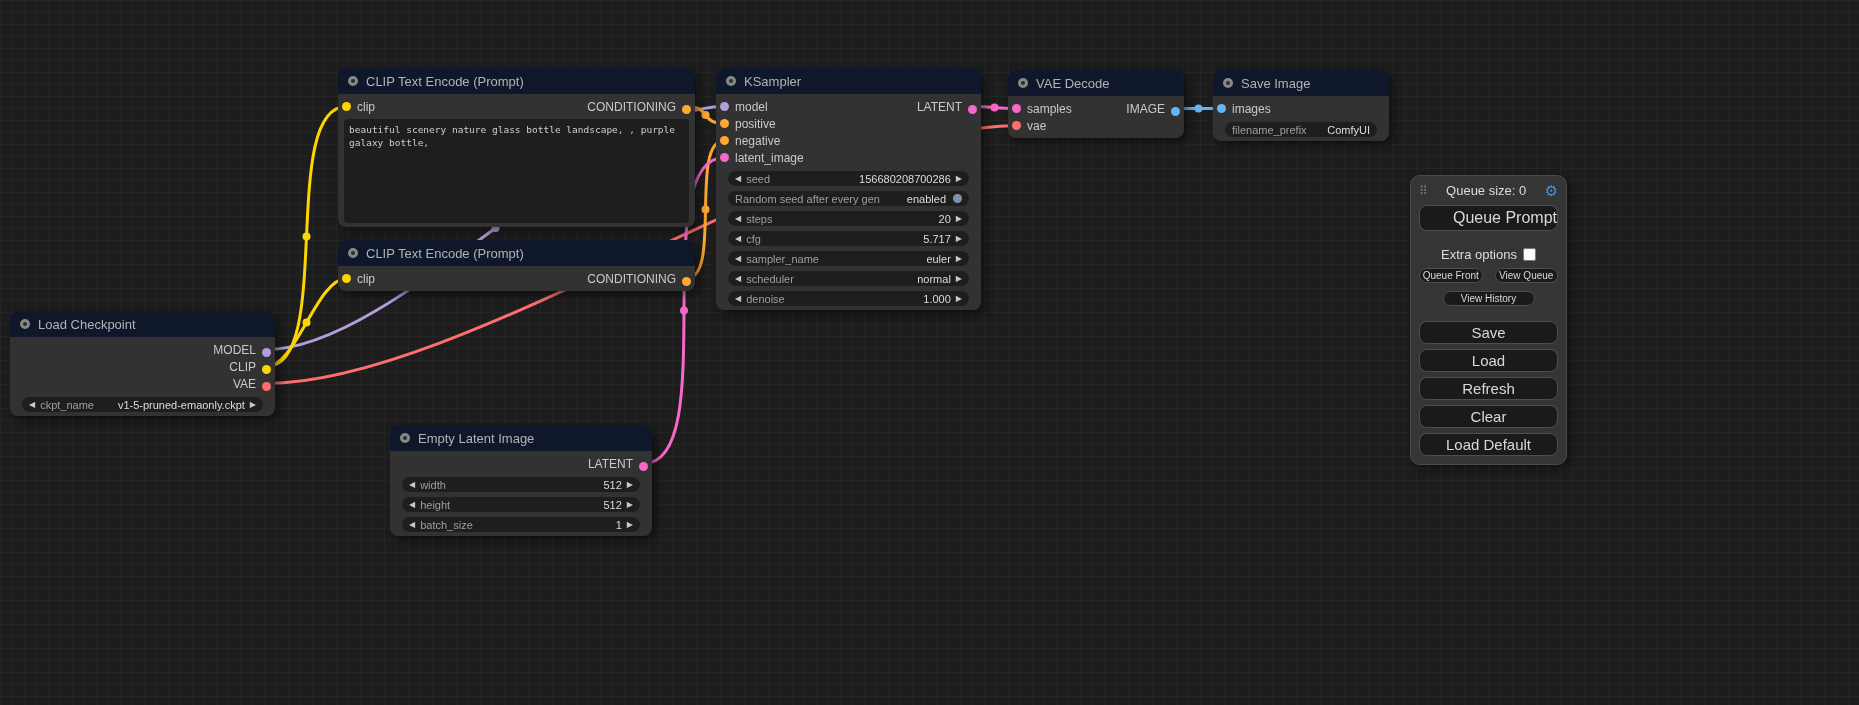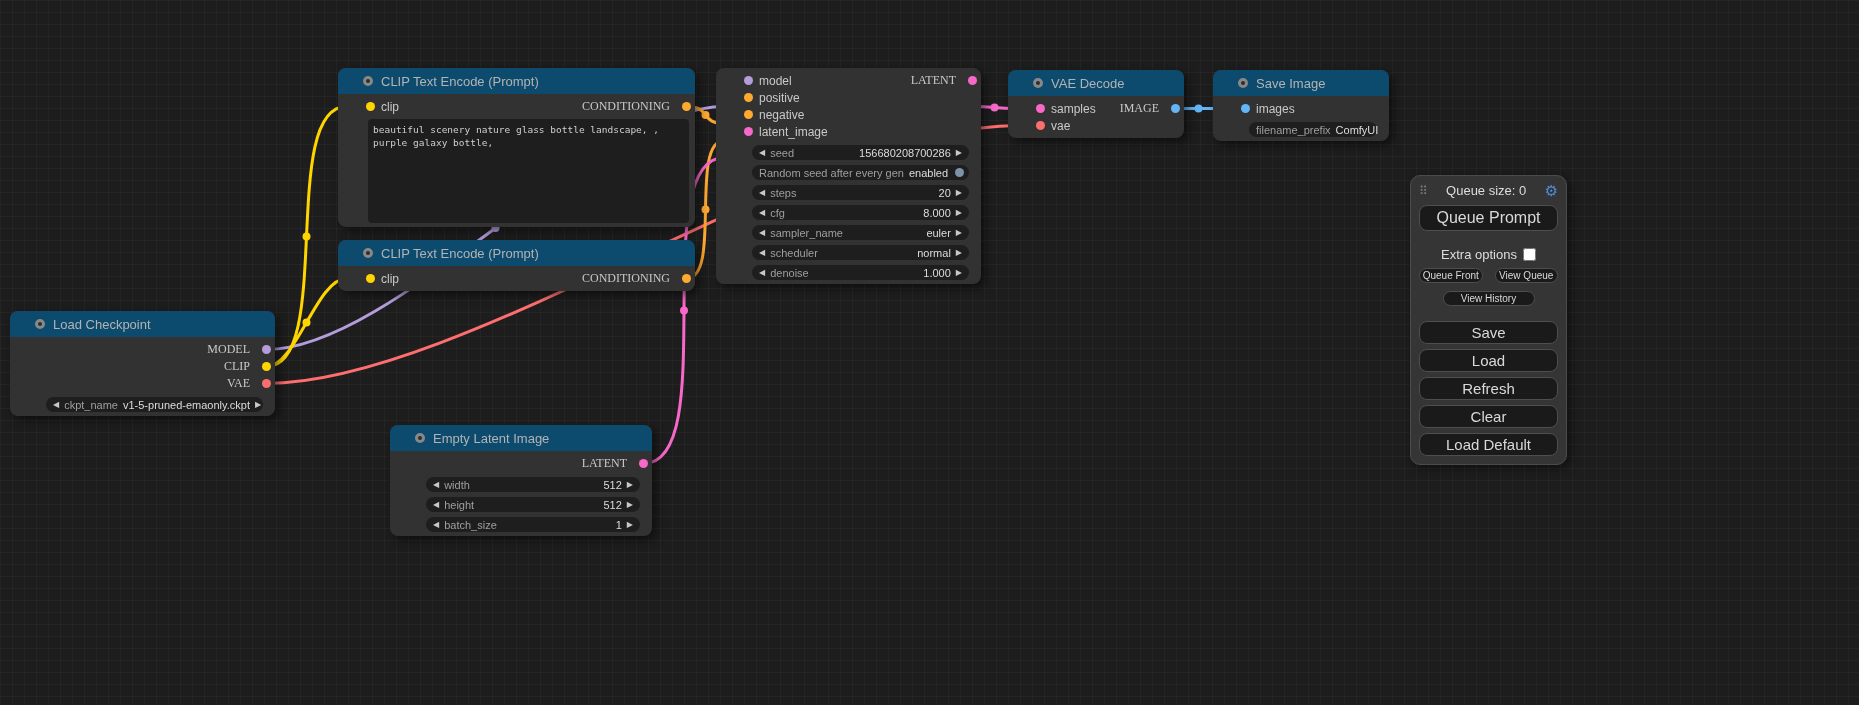--- a/index.html
+++ b/index.html
@@ -12,32 +12,32 @@
       linear-gradient(90deg, rgba(255,255,255,0.032) 1px, transparent 1px);
     background-size:12px 12px;
     font-family:"Liberation Sans", sans-serif;
   }
   #wires{position:absolute;left:0;top:0;z-index:0;}
   .node{
     position:absolute;z-index:1;background:#323232;border-radius:8px;
     box-shadow:4px 4px 10px rgba(0,0,0,0.5);
   }
   .node-title{
-    height:26px;background:#0c4a6e;border-radius:8px 8px 0 0;
-    display:flex;align-items:center;gap:8px;padding:0 25px;
+    height:26px;background:#0f172a;border-radius:8px 8px 0 0;
+    display:flex;align-items:center;gap:8px;padding:0 10px;
     color:#b3b3b3;font-size:13px;
   }
   .title-dot{
     width:10px;height:10px;border-radius:50%;flex:none;
     background:#2e2e2e;border:3px solid #888;
   }
-  .node-body{padding:4px 0 4px;margin-left:24px;}
+  .node-body{padding:4px 0 4px;}
   .slot-row{display:flex;align-items:center;height:17px;font-size:12px;color:#c9c9c9;padding:0 4px;}
   .slot-left{display:flex;align-items:center;gap:6px;}
-  .slot-right{display:flex;align-items:center;gap:12px;margin-left:auto;font-family:Liberation Serif, serif;}
+  .slot-right{display:flex;align-items:flex-end;gap:6px;margin-left:auto;}
   .slot-dot{width:9px;height:9px;border-radius:50%;background:#888;flex:none;}
   .widget{
     height:15px;margin:5px 12px 0;background:#1e1e1e;border-radius:8px;
     display:flex;align-items:center;gap:5px;padding:0 7px;font-size:11px;color:#9f9f9f;
   }
   .widget .arrow{color:#c8c8c8;font-size:8px;line-height:1;cursor:pointer;}
   .widget .wname{color:#9f9f9f;white-space:nowrap;}
   .widget .wvalue{margin-left:auto;color:#dcdcdc;white-space:nowrap;text-align:right;}
   .toggle-dot{width:9px;height:9px;border-radius:50%;background:#7d93ab;flex:none;margin-left:2px;}
   .node-textarea{
@@ -53,21 +53,21 @@
     padding:6px 8px 8px;box-shadow:3px 3px 10px rgba(0,0,0,0.5);
   }
   .menu-header{display:flex;align-items:center;height:17px;}
   .drag-handle{color:#7a7a7a;font-size:12px;cursor:grab;}
   .queue-size{flex:1;text-align:center;color:#dddddd;font-size:13px;}
   .gear{color:#4e8cd9;font-size:15px;cursor:pointer;line-height:1;}
   .menu-btn{
     display:block;width:100%;background:#1a1a1a;border:1px solid #4e4e4e;border-radius:8px;
     color:#d9d9d9;font-family:"Liberation Sans", sans-serif;cursor:pointer;text-align:center;
   }
-  .btn-large{font-size:16px;padding:3px 0;margin-top:6px;}
+  .btn-large{font-size:16px;padding:3px 0;margin-top:6px;text-align:right;}
   .btn-med{font-size:15px;padding:2px 6px;margin-top:5px;}
   .btn-small{font-size:10px;padding:1px 0;}
   .extra-options{
     display:flex;align-items:center;justify-content:center;gap:6px;
     color:#dddddd;font-size:13px;margin-top:16px;
   }
   .extra-options input{width:13px;height:13px;margin:0;}
   .small-row{display:flex;gap:12px;margin-top:6px;}
   .small-row .menu-btn{flex:1;}
   .vh-wrap{text-align:center;margin-top:5px;}
@@ -198,20 +198,24 @@
       <div class="widget">
         <span class="arrow">◀</span>
         <span class="wname">batch_size</span>
         <span class="wvalue">1</span>
         <span class="arrow">▶</span>
       </div>
     </div>
   </div>
 
   <div class="node" style="left:716px;top:68px;width:265px;">
+    <div class="node-title">
+      <span class="title-dot"></span>
+      <span>KSampler</span>
+    </div>
     <div class="node-body">
       <div class="slot-row">
         <span class="slot-left">
           <span class="slot-dot" style="background: rgb(179, 157, 219);"></span>
           <span>model</span>
         </span>
         <span class="slot-right">
           <span>LATENT</span>
           <span class="slot-dot" style="background: rgb(247, 104, 201);"></span>
         </span>
@@ -247,21 +251,21 @@
       </div>
       <div class="widget">
         <span class="arrow">◀</span>
         <span class="wname">steps</span>
         <span class="wvalue">20</span>
         <span class="arrow">▶</span>
       </div>
       <div class="widget">
         <span class="arrow">◀</span>
         <span class="wname">cfg</span>
-        <span class="wvalue">8.000</span>
+        <span class="wvalue">5.717</span>
         <span class="arrow">▶</span>
       </div>
       <div class="widget">
         <span class="arrow">◀</span>
         <span class="wname">sampler_name</span>
         <span class="wvalue">euler</span>
         <span class="arrow">▶</span>
       </div>
       <div class="widget">
         <span class="arrow">◀</span>

